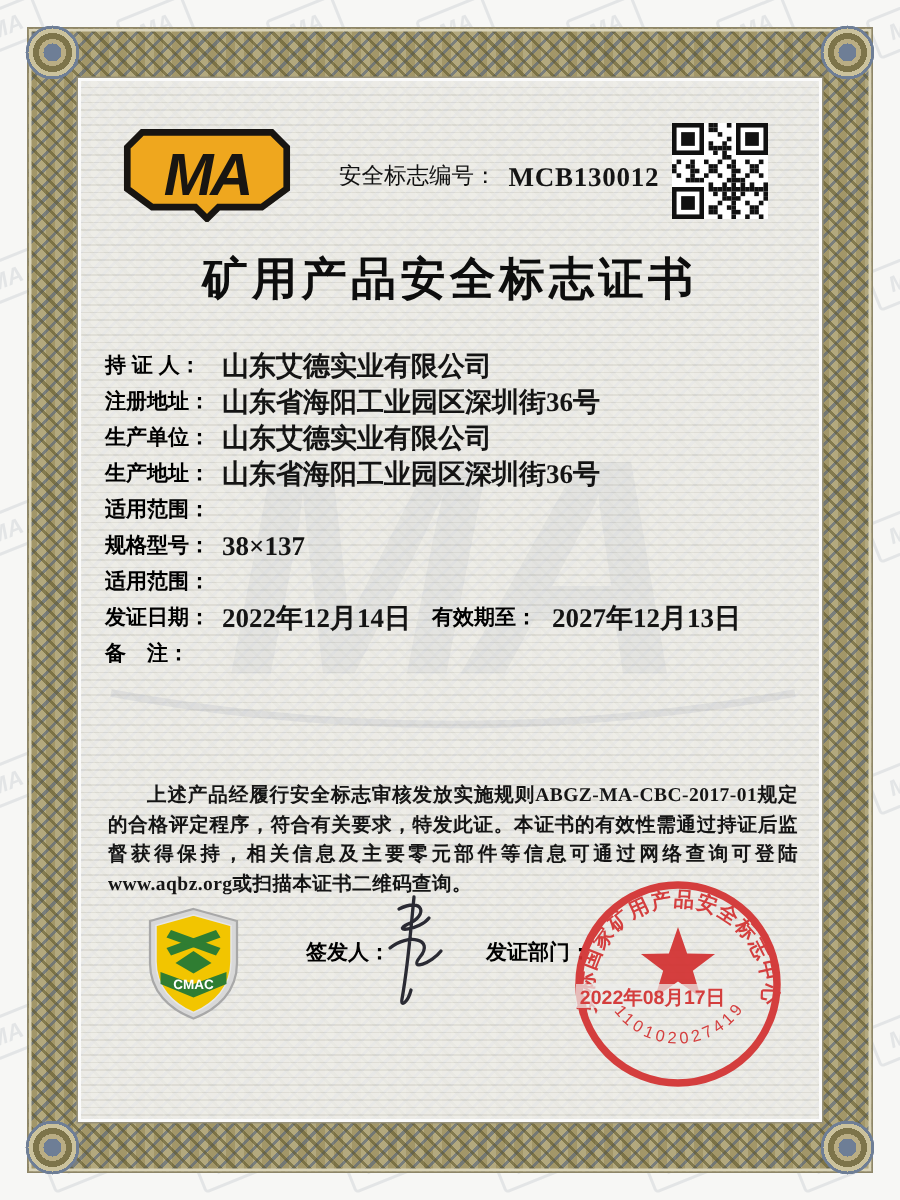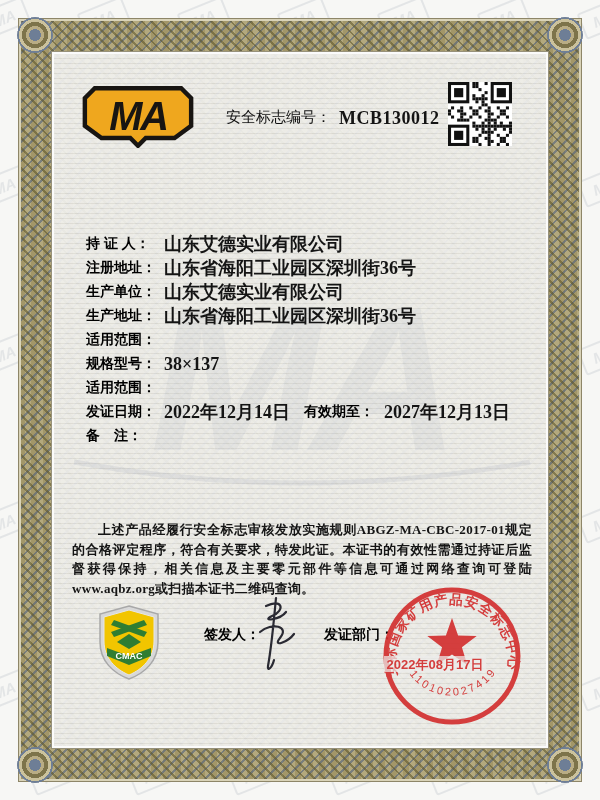--- a/index.html
+++ b/index.html
@@ -36,21 +36,21 @@
   .logo{position:absolute;left:28px;top:32px;z-index:1;}
   .certno{position:absolute;left:172px;top:54px;z-index:1;display:flex;gap:8px;
     font-family:"Liberation Serif",serif;font-size:15px;color:#111;}
   .certno .val{letter-spacing:0.5px;}
   .qr{position:absolute;left:394px;top:28px;z-index:1;}
   
   .title{position:absolute;top:112px;left:0;width:100%;text-align:center;z-index:1;
     font-size:30px;font-weight:900;letter-spacing:3px;color:#0d0d0d;
     font-family:"Liberation Sans",sans-serif;}
   
-  .fields{position:absolute;left:32px;top:178px;width:440px;z-index:1;}
+  .fields{position:absolute;left:16px;top:178px;width:440px;z-index:1;}
   .row{display:flex;align-items:center;height:24px;}
   .lbl{width:78px;flex:0 0 auto;font-size:14px;font-weight:700;color:#000;
     font-family:"Liberation Sans",sans-serif;}
   .row.wide .lbl{width:176px;}
   .val{font-size:18px;font-weight:600;color:#141414;font-family:"Liberation Serif",serif;}
   .val.date1{width:140px;flex:0 0 auto;}
   .lbl.mid{width:80px;font-family:Liberation Mono, monospace;}
   
   .statement{position:absolute;left:18px;top:466px;width:460px;z-index:1;
     font-size:13px;line-height:1.5;font-weight:600;color:#151515;text-align:justify;
@@ -276,20 +276,21 @@
           <rect x="57" y="42" width="3" height="3" fill="#111"></rect>
           <rect x="57" y="51" width="3" height="3" fill="#111"></rect>
           <rect x="57" y="60" width="3" height="3" fill="#111"></rect>
           <rect x="60" y="39" width="3" height="3" fill="#111"></rect>
           <rect x="60" y="42" width="3" height="3" fill="#111"></rect>
           <rect x="60" y="45" width="3" height="3" fill="#111"></rect>
           <rect x="60" y="48" width="3" height="3" fill="#111"></rect>
         </svg>
     </div>
 
+    <div class="title">矿用产品安全标志证书</div>
 
     <div class="fields">
       <div class="row">
         <span class="lbl">持 证 人：</span>
         <span class="val">山东艾德实业有限公司</span>
       </div>
       <div class="row">
         <span class="lbl">注册地址：</span>
         <span class="val">山东省海阳工业园区深圳街36号</span>
       </div>

